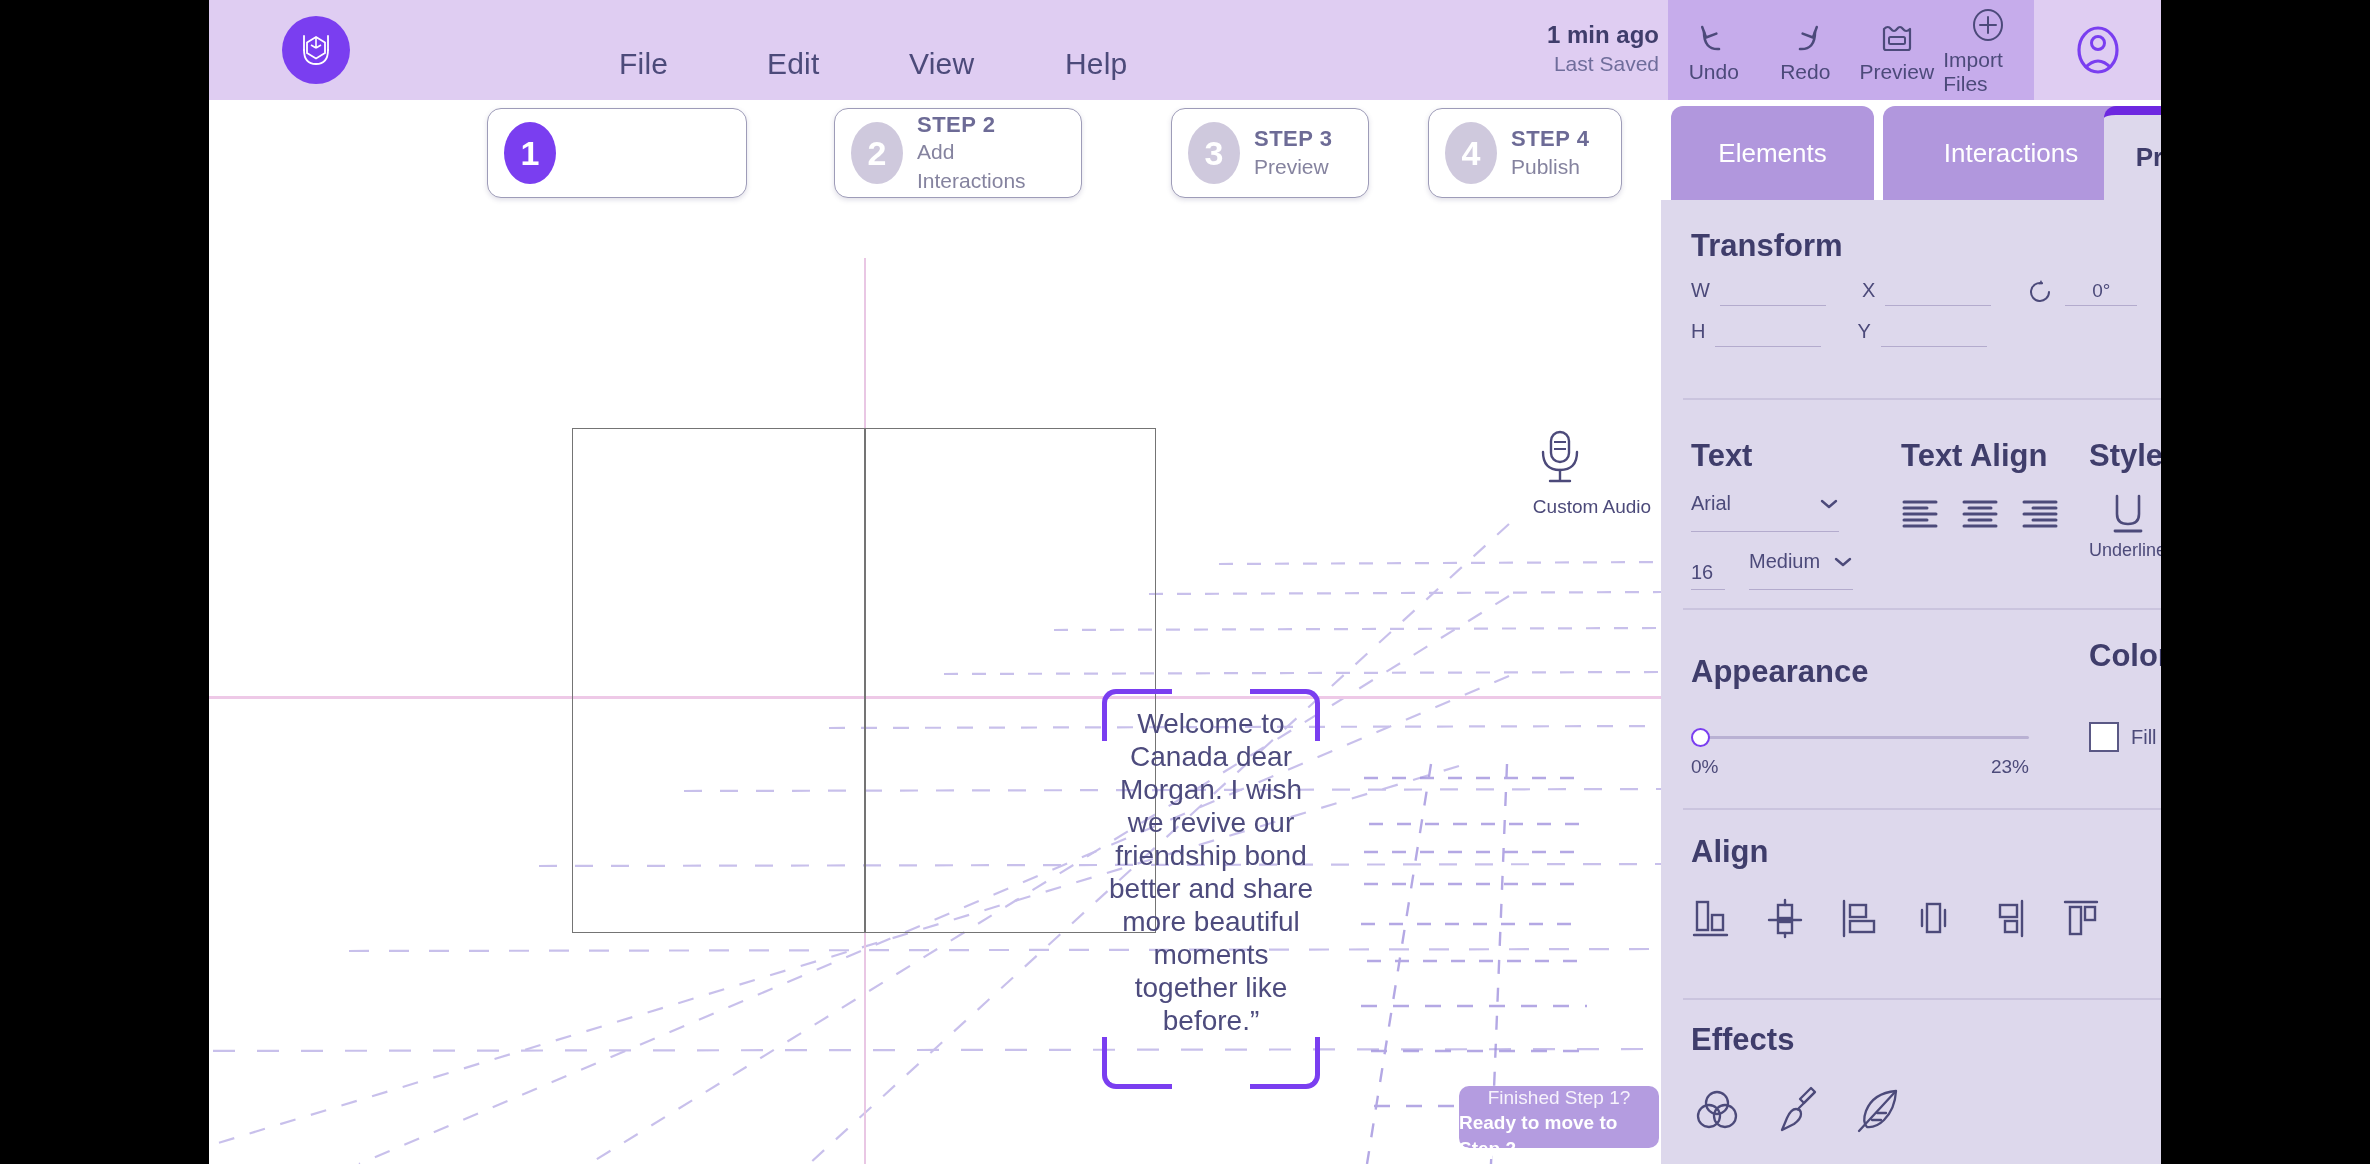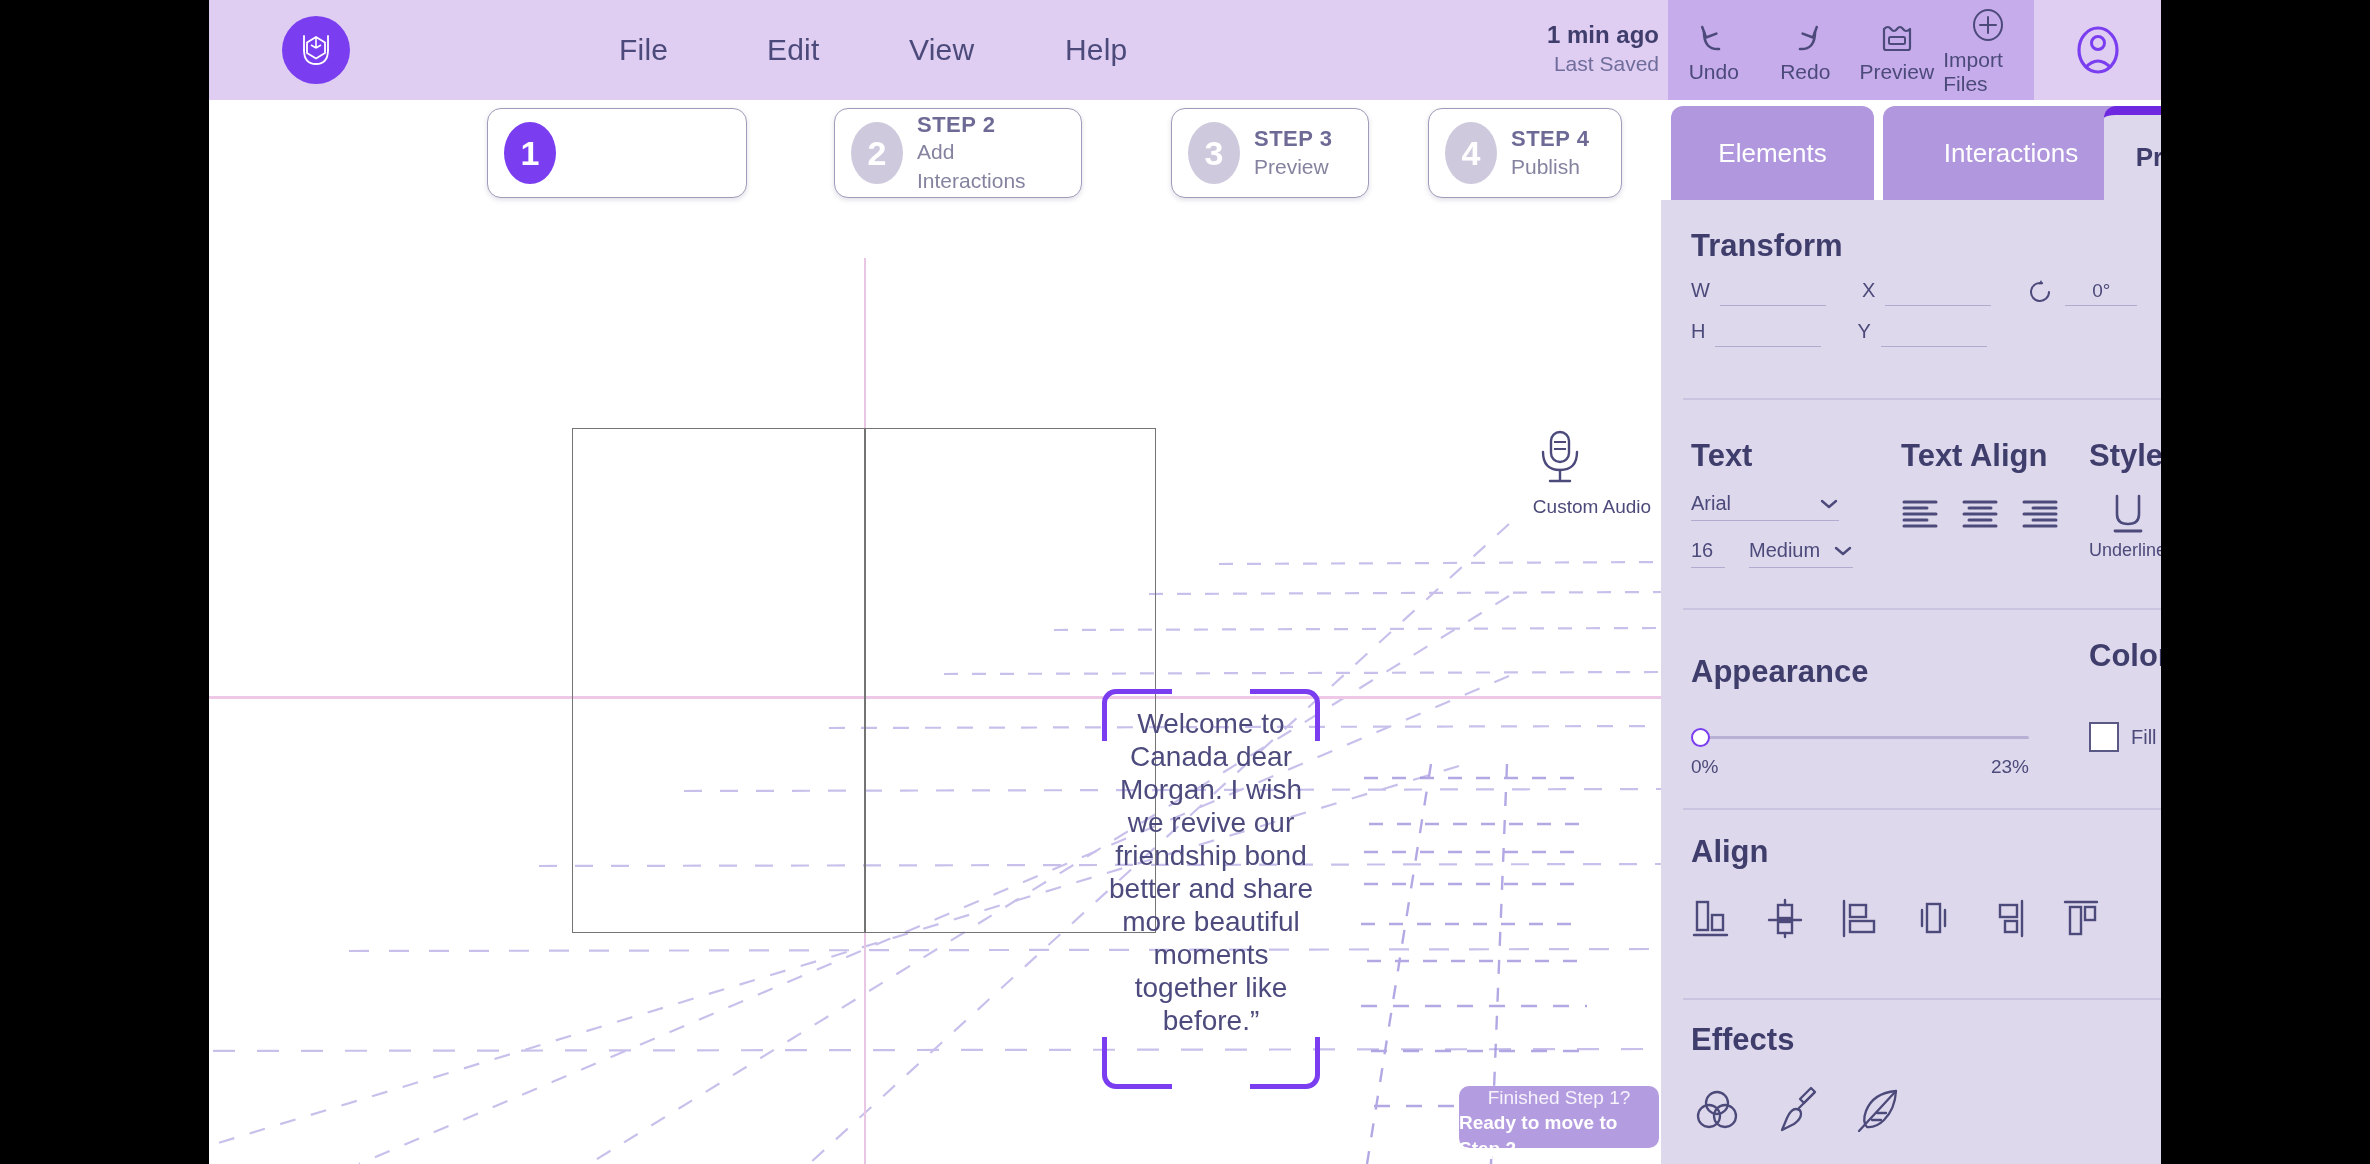--- a/index.html
+++ b/index.html
@@ -29,21 +29,21 @@
     background: #dfcdf2;
     display: flex; align-items: center;
   }
   .logo {
     position: absolute; left: 73px; top: 16px;
     width: 68px; height: 68px;
     border-radius: 50%;
     background: #7a3ef0;
     display: flex; align-items: center; justify-content: center;
   }
-  .menu { position: absolute; top: 0; height: 100px; display: flex; align-items: center; }
+  .menu { position: absolute; top: 14px; height: 100px; display: flex; align-items: center; }
   .menu-item {
     font-size: 30px; color: #4c4a7a; letter-spacing: .2px;
     padding: 6px 10px; cursor: pointer;
   }
   .m-file { left: 400px; }
   .m-edit { left: 548px; }
   .m-view { left: 690px; }
   .m-help { left: 846px; }
 
   .saved-wrap {
@@ -210,21 +210,21 @@
   }
   .tf-rot-val {
     width: 72px; height: 26px; border-bottom: 1.5px solid #b3abcd;
     font-size: 19px; color: #4c4a7a; text-align: center;
   }
 
   .sec-text { position: absolute; left: 30px; top: 278px; }
   .dd-row { display: flex; align-items: flex-end; gap: 8px; margin-top: 18px; }
   .dd {
     display: flex; align-items: center; justify-content: space-between;
-    border-bottom: 1.5px solid #b3abcd; padding-bottom: 5px;
+    border-bottom: 1.5px solid #b3abcd; padding-bottom: 16px;
     font-size: 20px; color: #4c4a7a; cursor: pointer;
   }
   .dd-font { width: 148px; }
   .dd-size { width: 34px; border-bottom: 1.5px solid #b3abcd; font-size: 20px; color: #4c4a7a; padding-bottom: 5px; }
   .dd-weight { width: 104px; }
 
   .align-icons { display: flex; gap: 22px; margin-top: 22px; }
   .style-icons { display: flex; gap: 36px; margin-top: 14px; }
   .style-item { display: flex; flex-direction: column; align-items: center; cursor: pointer; }
   .style-cap { font-size: 18px; color: #4c4a7a; margin-top: 4px; }

